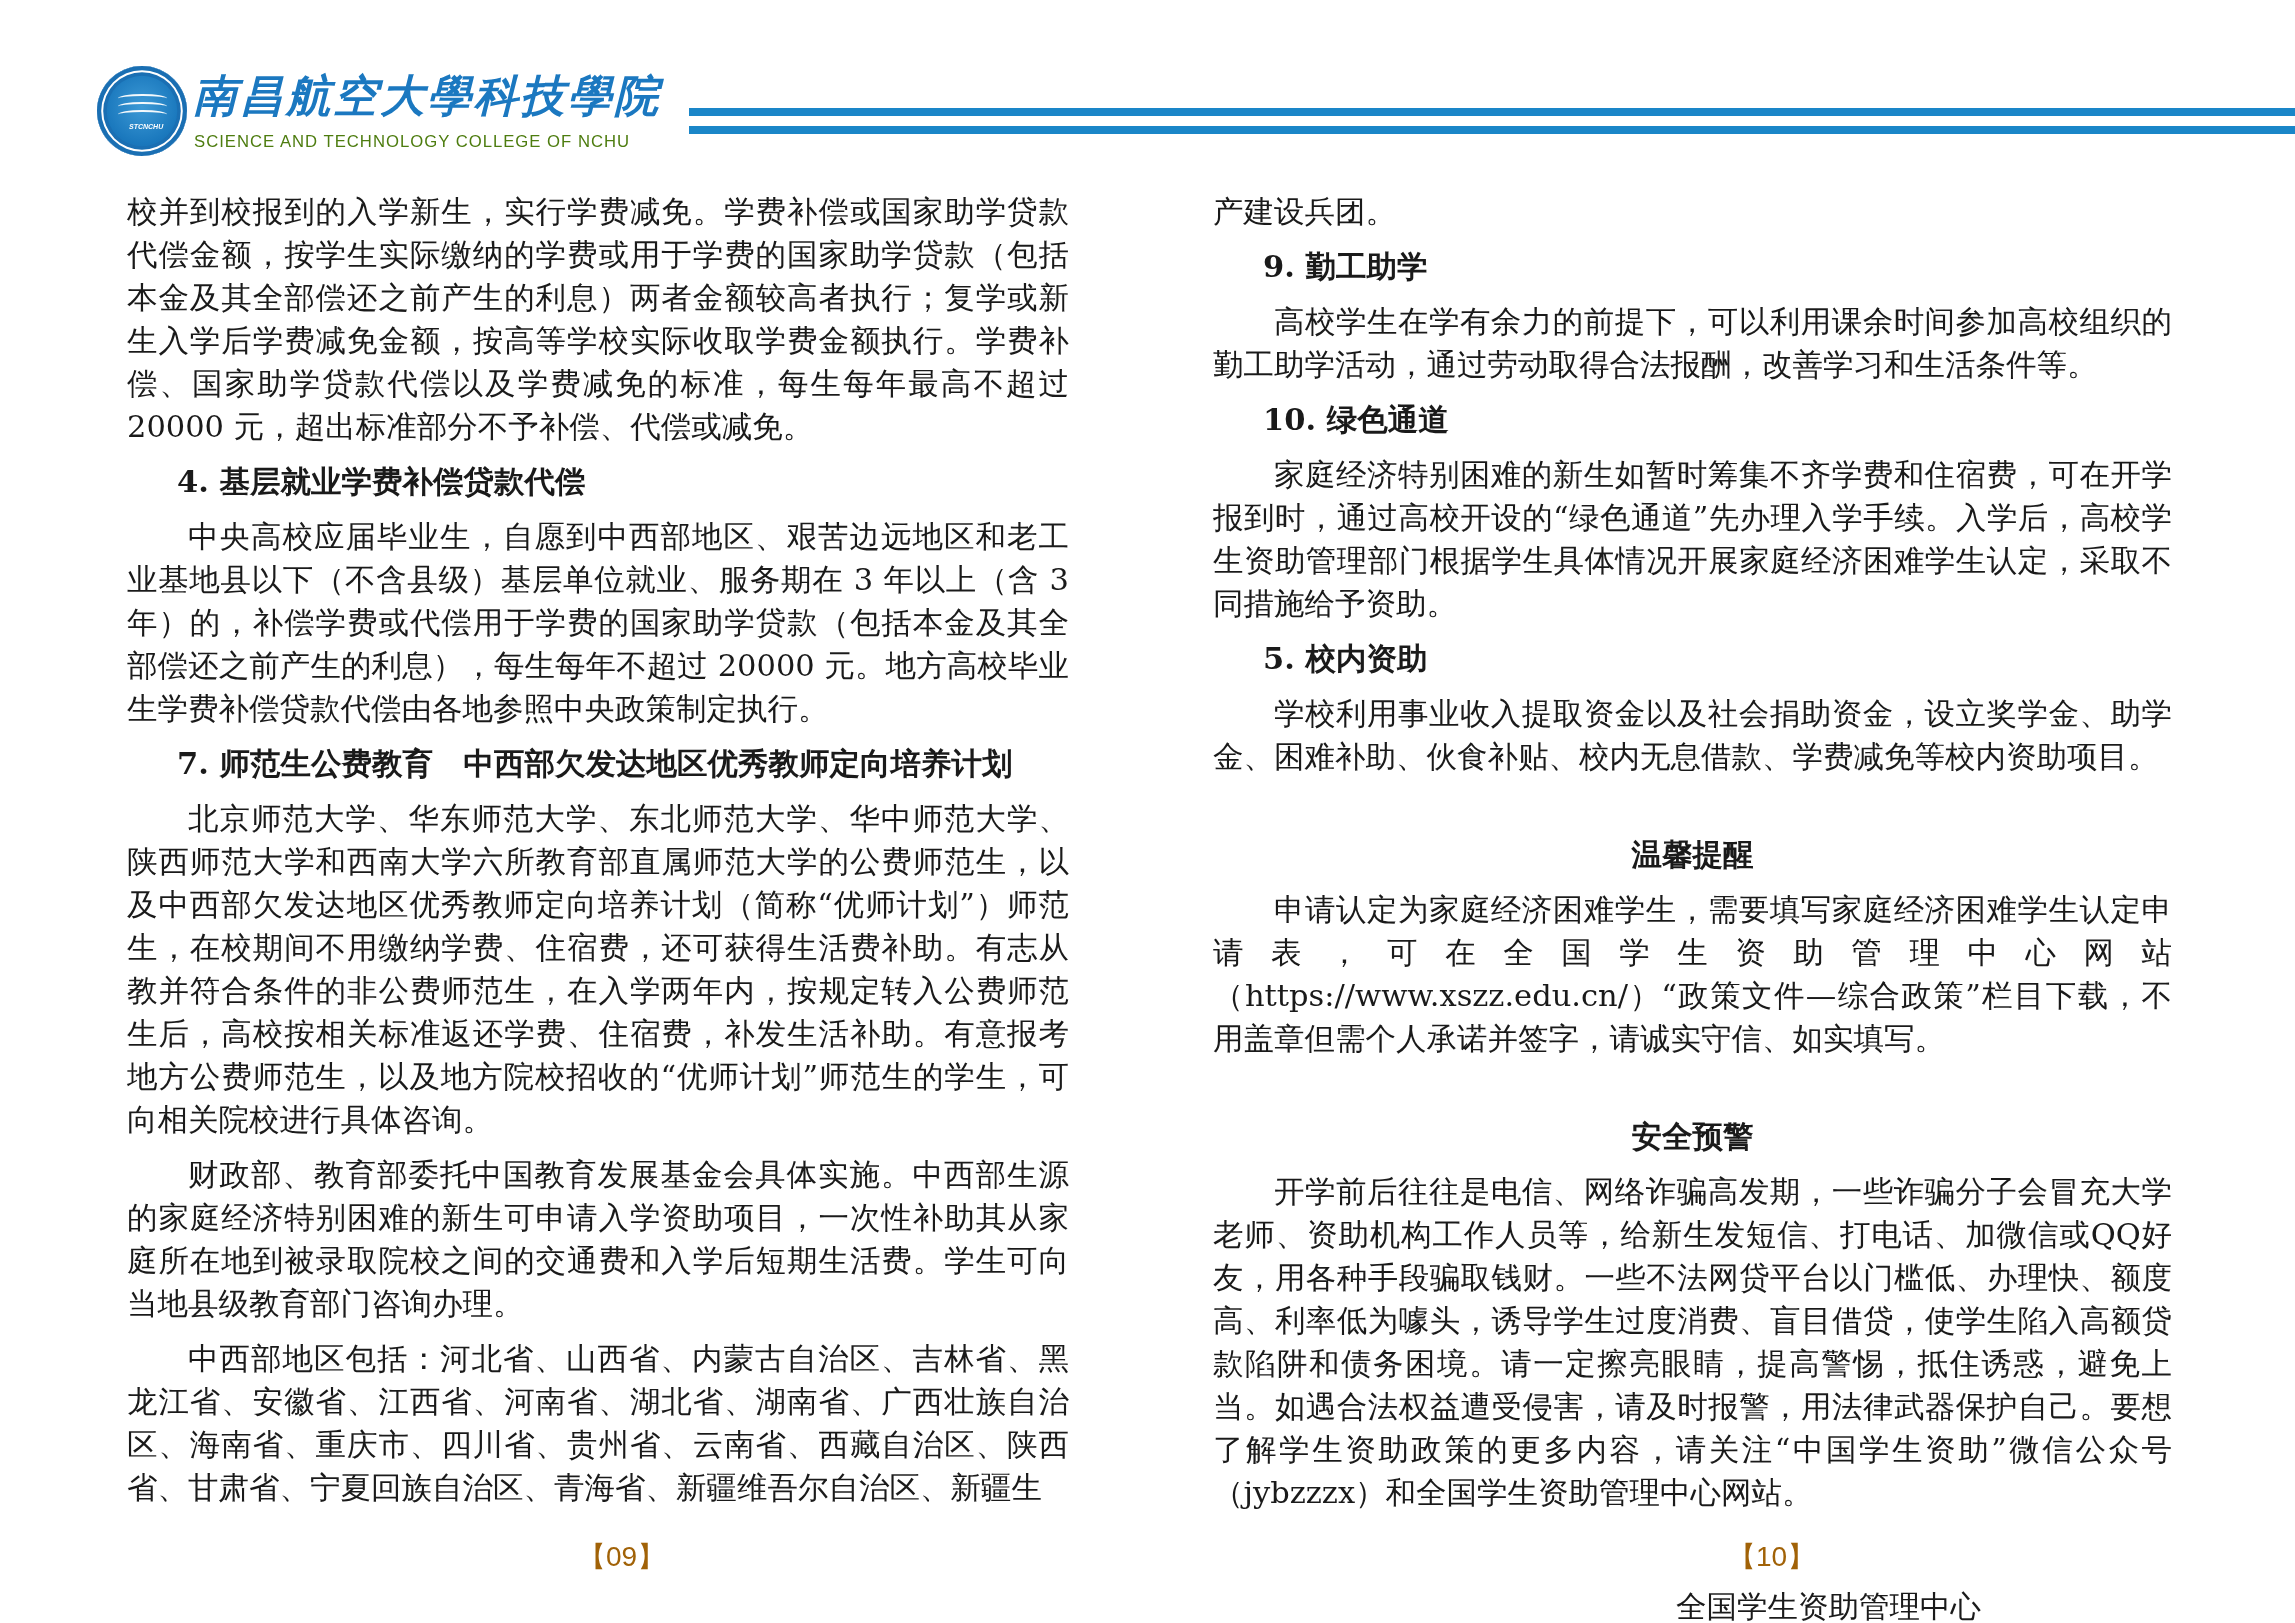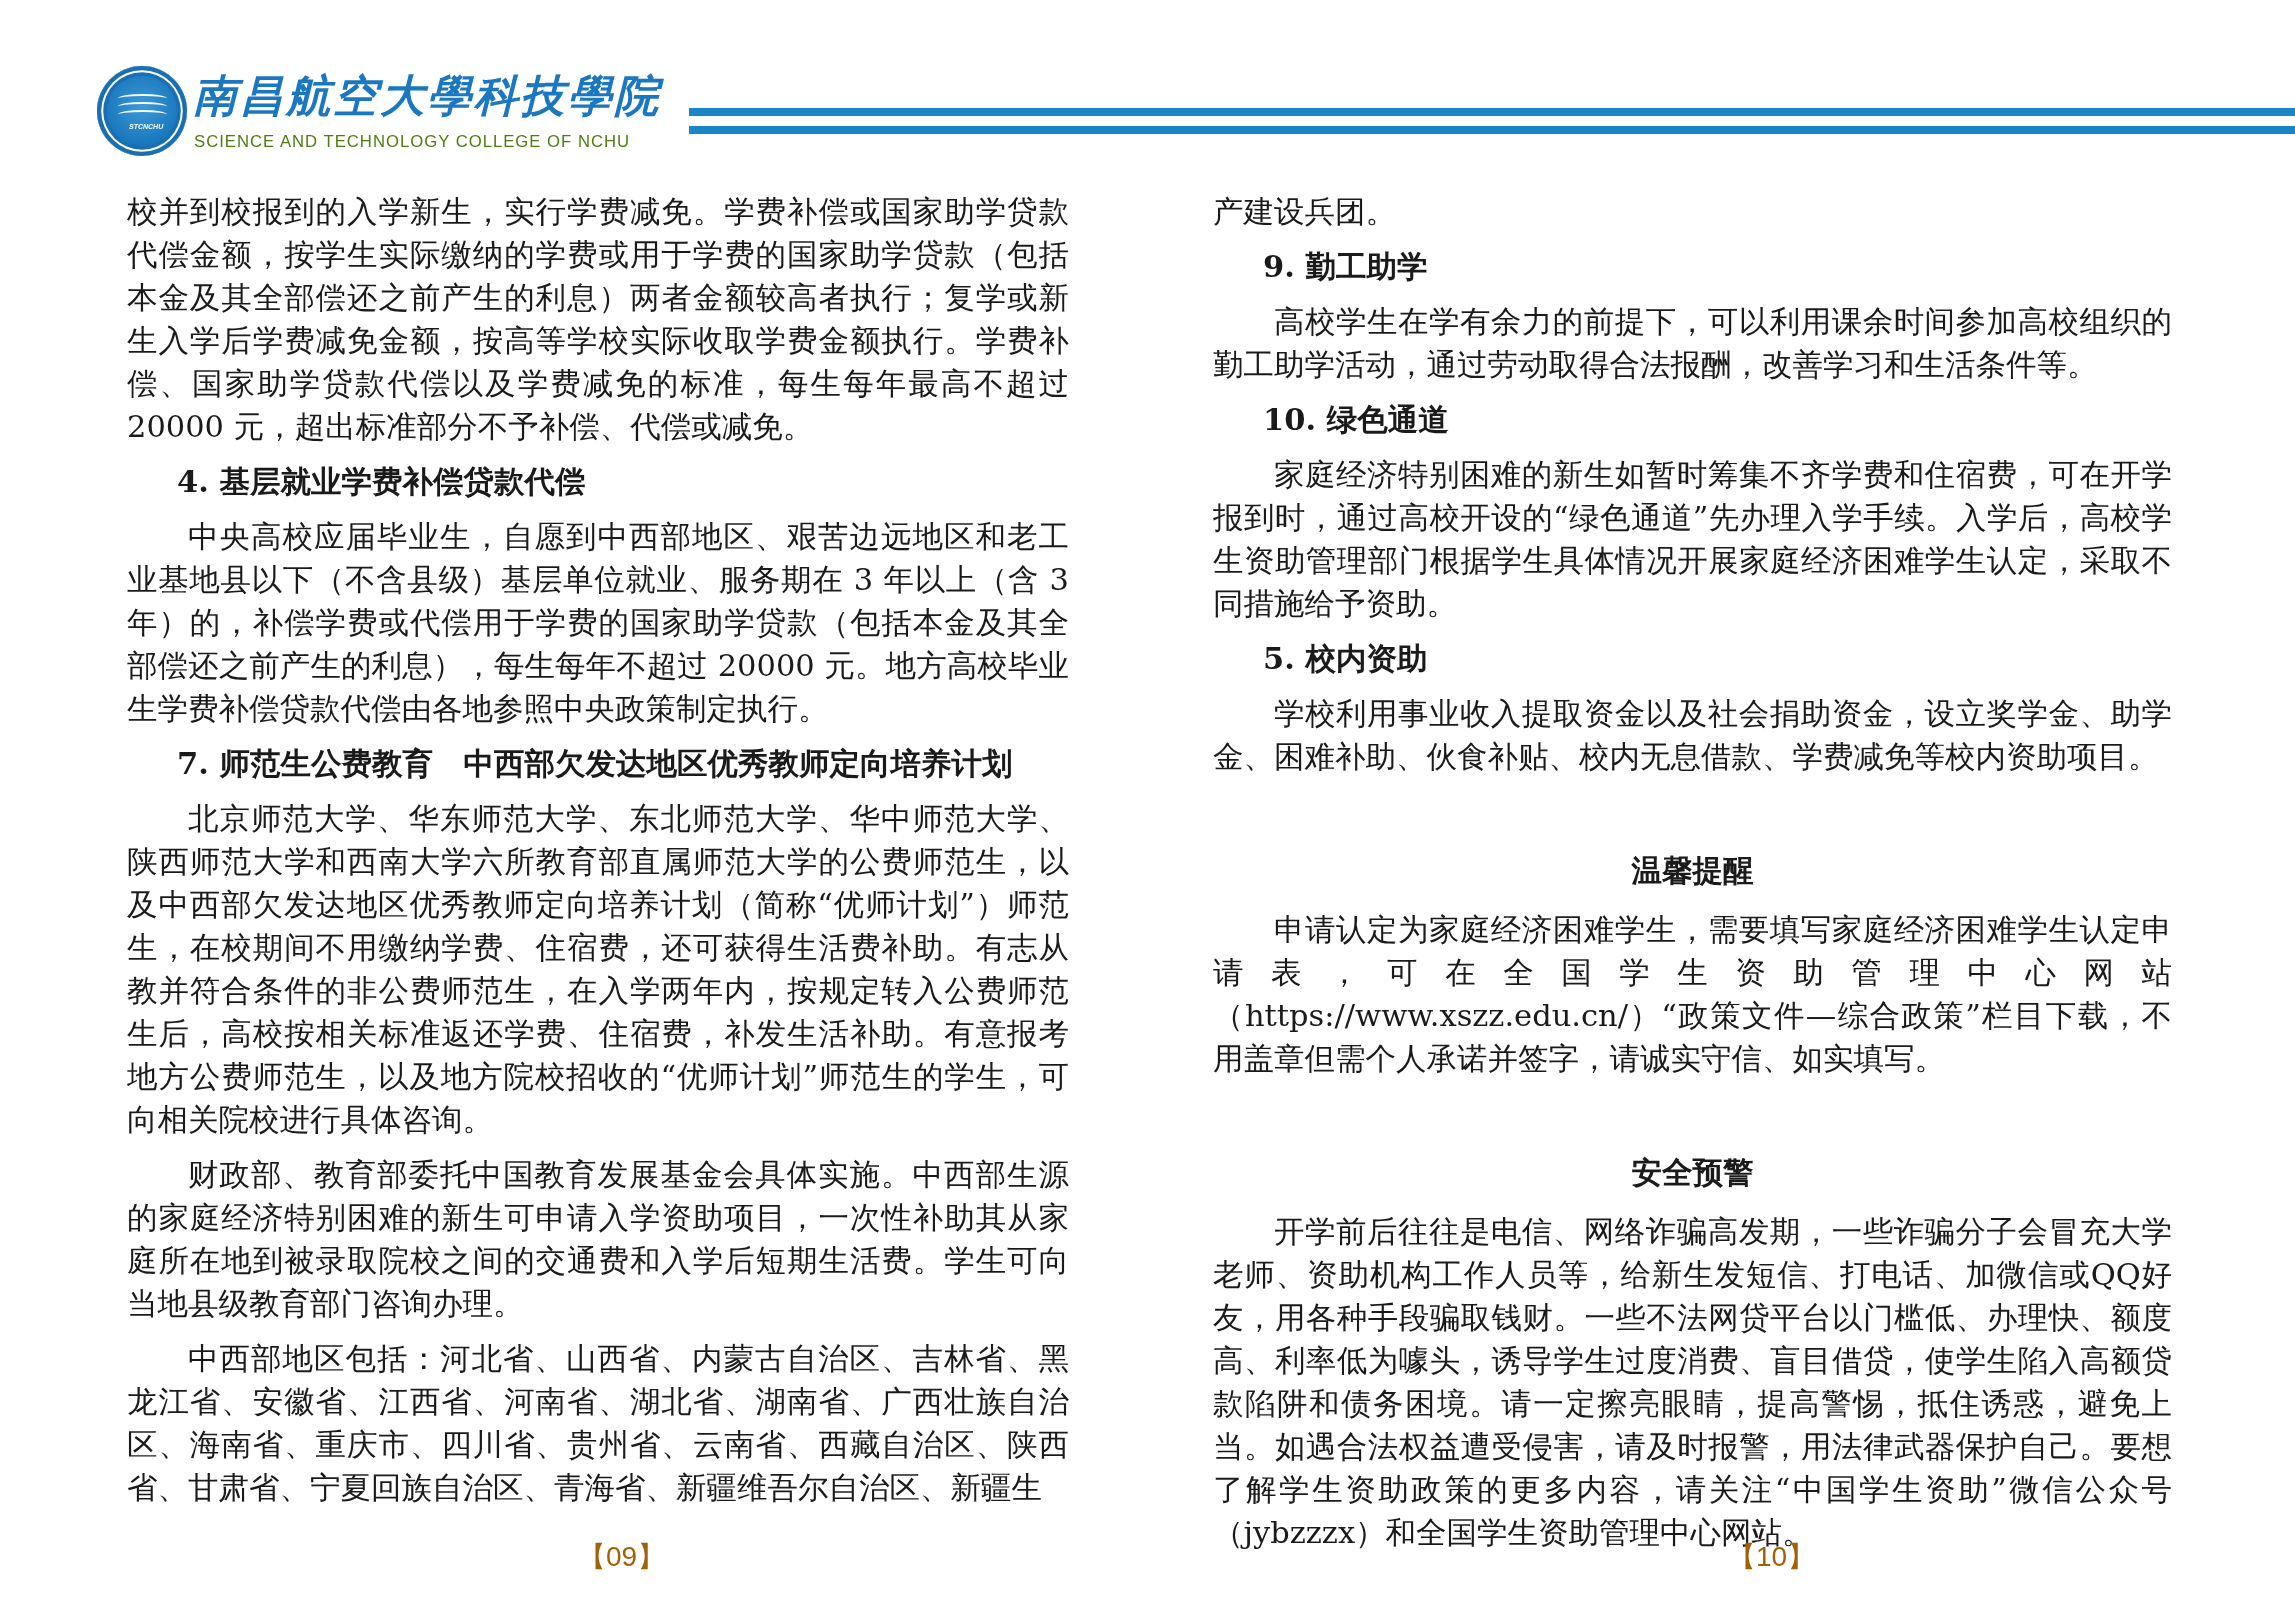--- a/index.html
+++ b/index.html
@@ -20,21 +20,21 @@
   .stripe { position:absolute; left:689px; width:1607px; height:7.6px; background:#1a86c8; }
   .stripe.s1 { top:108px; }
   .stripe.s2 { top:126px; }
 
   .col { position:absolute; top:178px; font-size:30.5px; line-height:43px; }
   .col.left { left:115px; width:966px; }
   .col.right { left:1201px; width:983px; }
   .p { margin:12px; text-align:justify; text-align-last:left; }
   .p.indent { text-indent:2em; }
   .h { margin:0; font-weight:bold; padding-left:62px; }
-  .center-h { margin:16px; font-weight:bold; text-align:center; }
+  .center-h { margin:0; font-weight:bold; text-align:center; }
   .gap { height:43px; }
   .sign { margin:16px; text-align:right; }
   .sign.org { padding-right:187px; }
   .sign.date { padding-right:236px; }
 
   .pagenum { position:absolute; top:1538px; font-family:"Liberation Sans",sans-serif; font-size:28px;
          color:#a16207; white-space:nowrap; }
   .pagenum.left { left:578px; }
   .pagenum.right { left:1728px; }
 </style>

